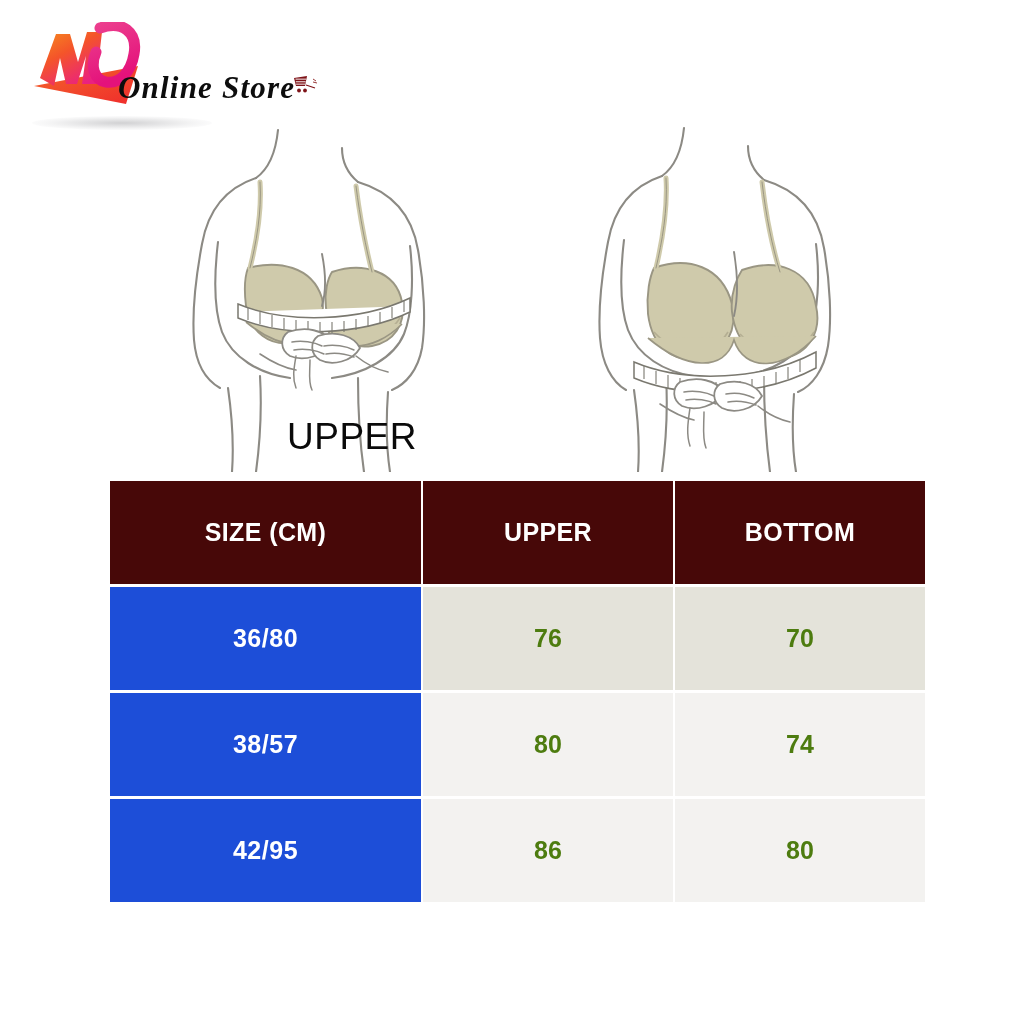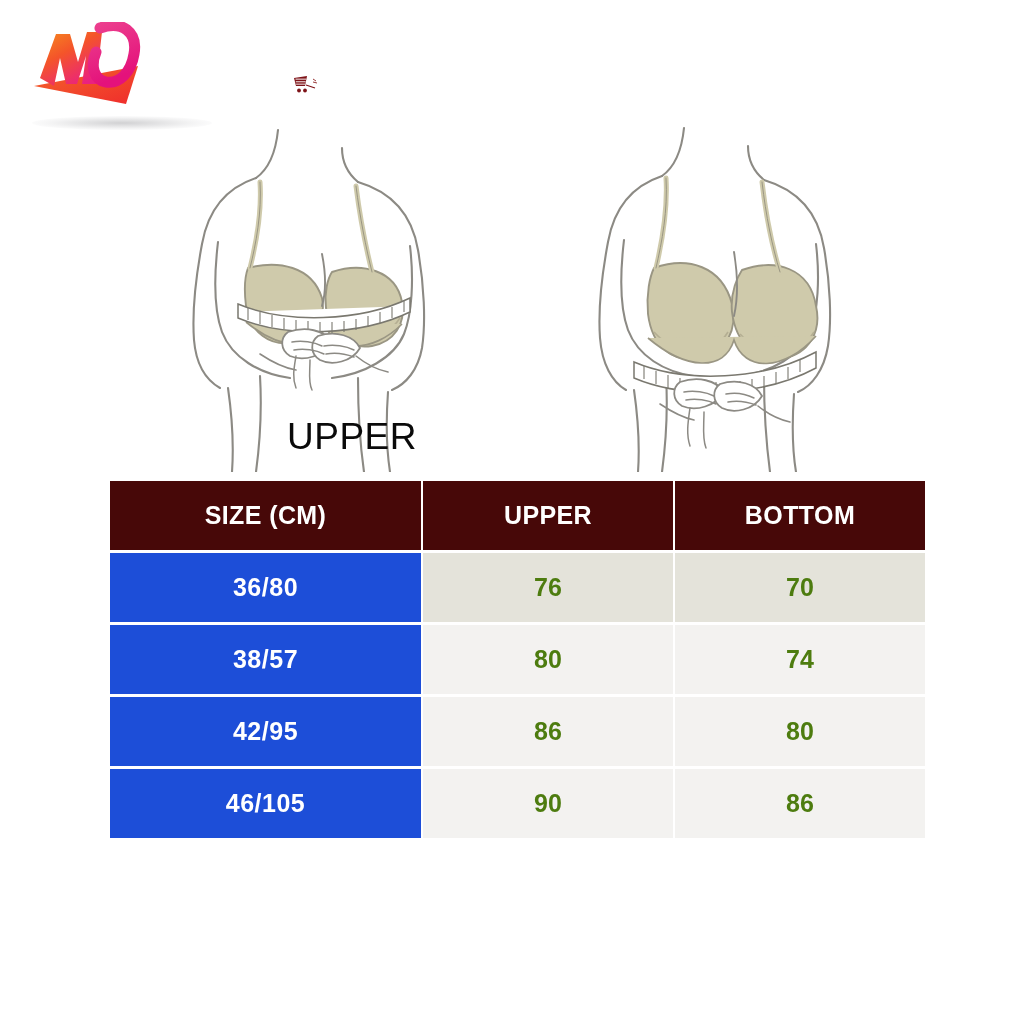--- a/index.html
+++ b/index.html
@@ -107,21 +107,21 @@
     border-spacing: 2px 3px;
     table-layout: fixed;
   }
   #size-table col.c-size   { width: 311px; }
   #size-table col.c-upper  { width: 250px; }
   #size-table col.c-bottom { width: 250px; }
 
   #size-table th,
   #size-table td {
     height: 69px;
-    padding: 0;
+    padding: 17px;
     text-align: center;
     vertical-align: middle;
   }
   #size-table th {
     background: #470808;
     color: #ffffff;
     font-family: "Liberation Sans", sans-serif;
     font-weight: bold;
     font-size: 25px;
     letter-spacing: 0.4px;
@@ -167,20 +167,21 @@
       </linearGradient>
     </defs>
 
     <path d="M4 64 L108 44 L96 82 Z" fill="url(#gradTri)"></path>
 
     <path d="M10 56 L26 12 L40 12 L48 40 L57 10 L72 10 L66 62 L52 62 L56 34 L47 62 L36 62 L30 36 L24 64 Z" fill="url(#gradM)"></path>
 
     <path d="M70 6 C92 -2 108 10 104 32 C101 50 90 62 76 60 C64 58 60 44 66 30" fill="none" stroke="url(#gradU)" stroke-width="11" stroke-linecap="round"></path>
   </svg>
 
+  <div id="logo-wordmark">Online Store</div>
 
   <svg id="logo-cart" viewBox="0 0 26 22">
     <g fill="#7e1318">
       <path d="M1 3 L14 1 L12 11 L3 11 Z"></path>
       <rect x="2.5" y="3.6" width="10.5" height="1.1" fill="#ffffff" opacity="0.85"></rect>
       <rect x="2.8" y="6.2" width="9.8" height="1.1" fill="#ffffff" opacity="0.85"></rect>
       <rect x="3.1" y="8.6" width="9.0" height="1.1" fill="#ffffff" opacity="0.85"></rect>
     </g>
     <path d="M13 10 L22 13" stroke="#7e1318" stroke-width="1.2" fill="none"></path>
     <path d="M20 4 L23 6 M20 7 L24 8" stroke="#9a3a3a" stroke-width="1" fill="none"></path>
@@ -383,19 +384,14 @@
     <tr class="row-light">
       <td class="size-cell">38/57</td>
       <td class="val-cell">80</td>
       <td class="val-cell">74</td>
     </tr>
     <tr class="row-light">
       <td class="size-cell">42/95</td>
       <td class="val-cell">86</td>
       <td class="val-cell">80</td>
     </tr>
-    <tr class="row-light">
-      <td class="size-cell">46/105</td>
-      <td class="val-cell">90</td>
-      <td class="val-cell">86</td>
-    </tr>
   </tbody>
 </table>
 
 </body></html>

